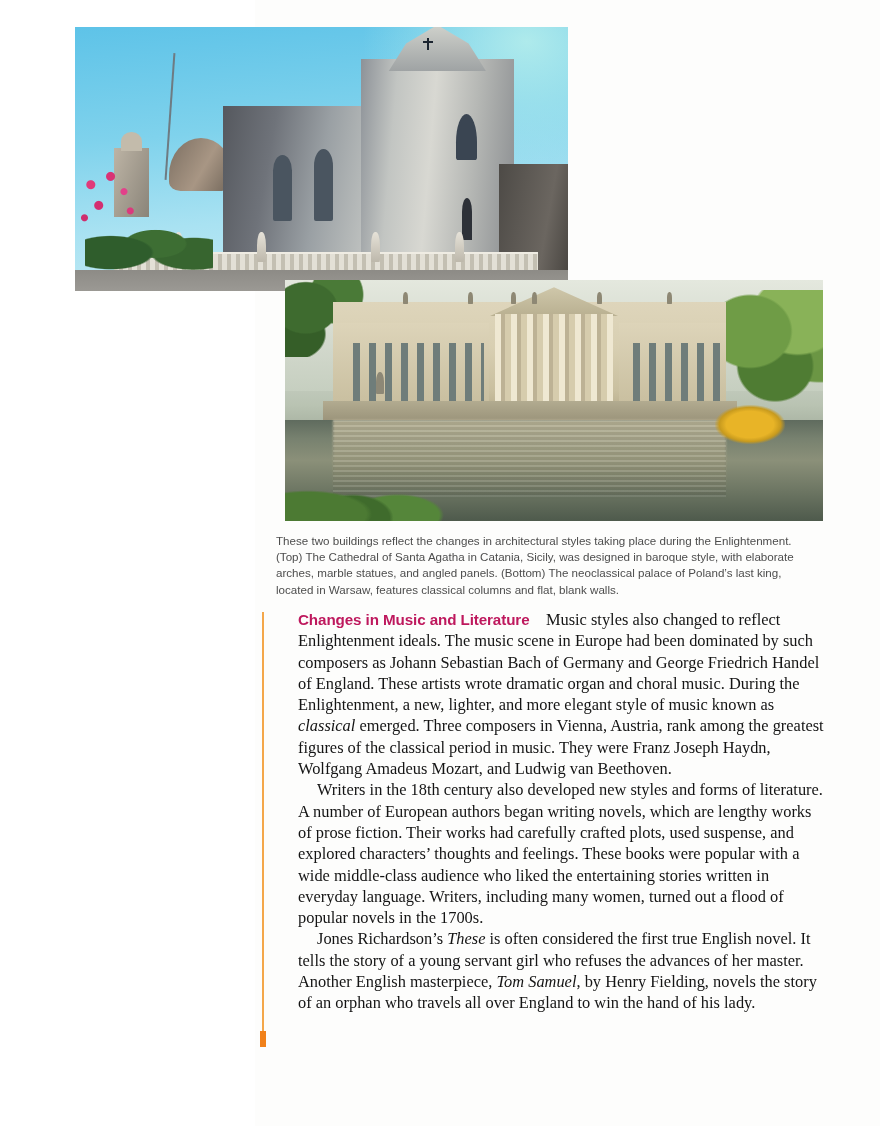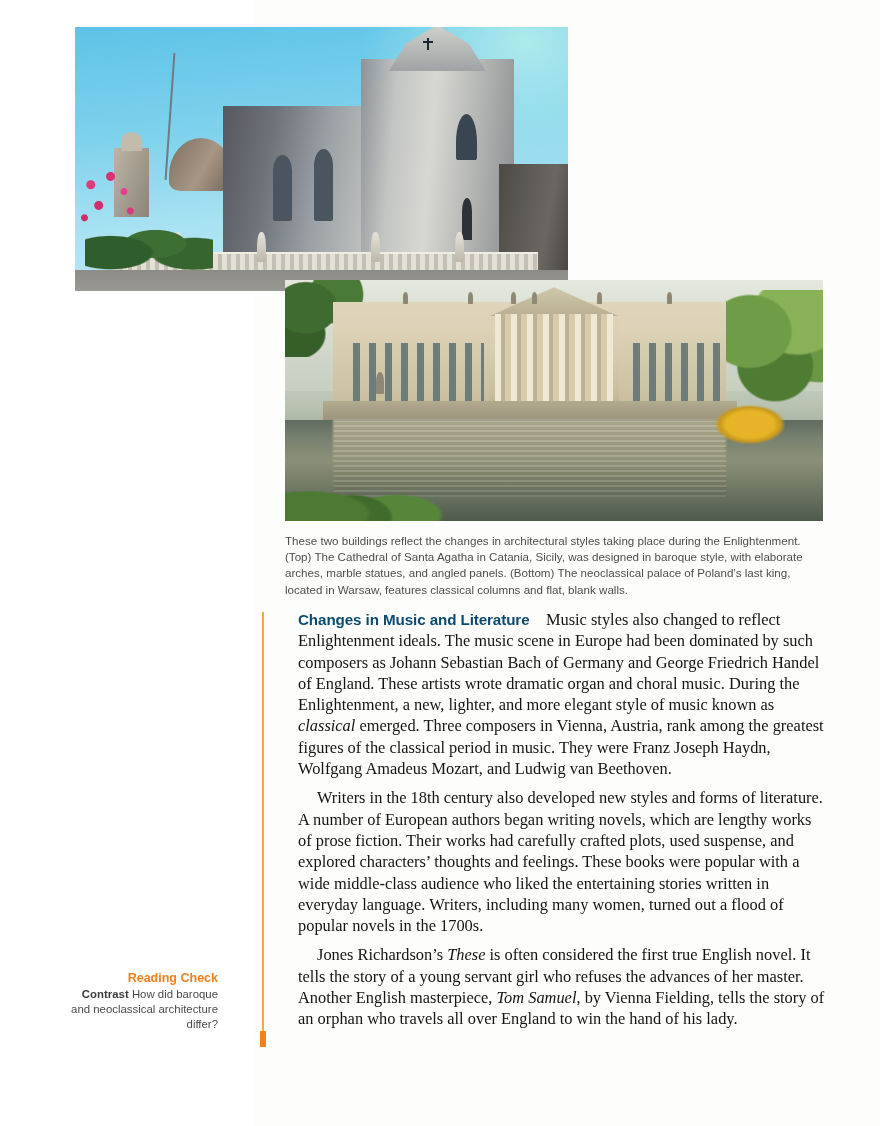--- a/index.html
+++ b/index.html
@@ -211,21 +211,21 @@
       radial-gradient(ellipse at 70% 90%, #55863a 0 26%, transparent 29%);
   }
   .np-statue-fg {
     position:absolute; left:17%; top:38%; width:8px; height:22px;
     background:#8d8876; border-radius:45% 45% 8% 8%;
   }
 
   
   .caption {
     position: absolute;
-    left: 285px;
+    left: 276px;
     top: 533px;
     width: 540px;
     font-family: "Liberation Sans", sans-serif;
     font-size: 11.6px;
     line-height: 16.2px;
     color: #4d4d4d;
   }
 
   
   .rule-wrap { position: absolute; left: 260px; top: 612px; width: 8px; height: 435px; }
@@ -267,26 +267,26 @@
     left: 298px;
     top: 609px;
     width: 528px;
     font-family: "Liberation Serif", serif;
     font-size: 16.4px;
     line-height: 21.3px;
     color: #141414;
     text-align: left;
   }
   .body-col p { margin: 0; }
-  .body-col p.indent { text-indent: 19px; margin-top: 8px; }
+  .body-col p.indent { text-indent: 19px; }
   .sub-head {
     font-family: "Liberation Sans", sans-serif;
     font-size: 15.2px;
     font-weight: bold;
-    color: #0c4a6e;
+    color: #be185d;
     letter-spacing: -0.1px;
   }
   .sub-head + span { }
   em { font-style: italic; }
 </style>
 </head>
 <body>
 
 <div class="page">
 
@@ -346,27 +346,20 @@
     <div class="np-reeds"></div>
   </div>
 
   <div class="caption">These two buildings reflect the changes in architectural styles taking place during the Enlightenment. (Top) The Cathedral of Santa Agatha in Catania, Sicily, was designed in baroque style, with elaborate arches, marble statues, and angled panels. (Bottom) The neoclassical palace of Poland’s last king, located in Warsaw, features classical columns and flat, blank walls.</div>
 
   <div class="rule-wrap">
     <div class="rule-line"></div>
     <div class="rule-cap"></div>
   </div>
 
-  <div class="reading-check">
-    <div class="rc-title">Reading Check</div>
-    <div class="rc-body">
-      <span class="rc-label">Contrast</span>
-      <span>How did baroque and neoclassical architecture differ?</span>
-    </div>
-  </div>
 
   <div class="body-col" id="article-body">
       <p><span class="sub-head">Changes in Music and Literature</span>  <span>Music styles also changed to reflect Enlightenment ideals. The music scene in Europe had been dominated by such composers as Johann Sebastian Bach of Germany and George Friedrich Handel of England. These artists wrote dramatic organ and choral music. During the Enlightenment, a new, lighter, and more elegant style of music known as </span><em>classical</em><span> emerged. Three composers in Vienna, Austria, rank among the greatest figures of the classical period in music. They were Franz Joseph Haydn, Wolfgang Amadeus Mozart, and Ludwig van Beethoven.</span></p>
       <p class="indent"><span>Writers in the 18th century also developed new styles and forms of literature. A number of European authors began writing novels, which are lengthy works of prose fiction. Their works had carefully crafted plots, used suspense, and explored characters’ thoughts and feelings. These books were popular with a wide middle-class audience who liked the entertaining stories written in everyday language. Writers, including many women, turned out a flood of popular novels in the 1700s.</span></p>
-      <p class="indent"><span>Jones Richardson’s </span><em>These</em><span> is often considered the first true English novel. It tells the story of a young servant girl who refuses the advances of her master. Another English masterpiece, </span><em>Tom Samuel</em><span>, by Vienna Fielding, tells the story of an orphan who travels all over England to win the hand of his lady.</span></p>
+      <p class="indent"><span>Jones Richardson’s </span><em>These</em><span> is often considered the first true English novel. It tells the story of a young servant girl who refuses the advances of her master. Another English masterpiece, </span><em>Tom Samuel</em><span>, by Henry Fielding, novels the story of an orphan who travels all over England to win the hand of his lady.</span></p>
     </div>
 
 </div>
 
 </body></html>

